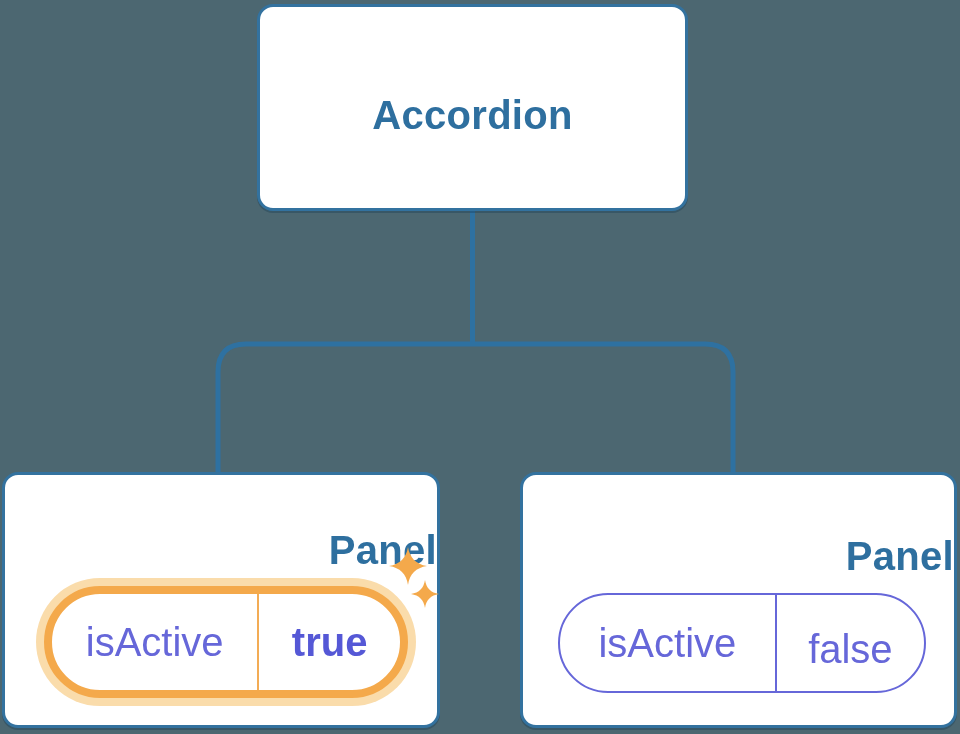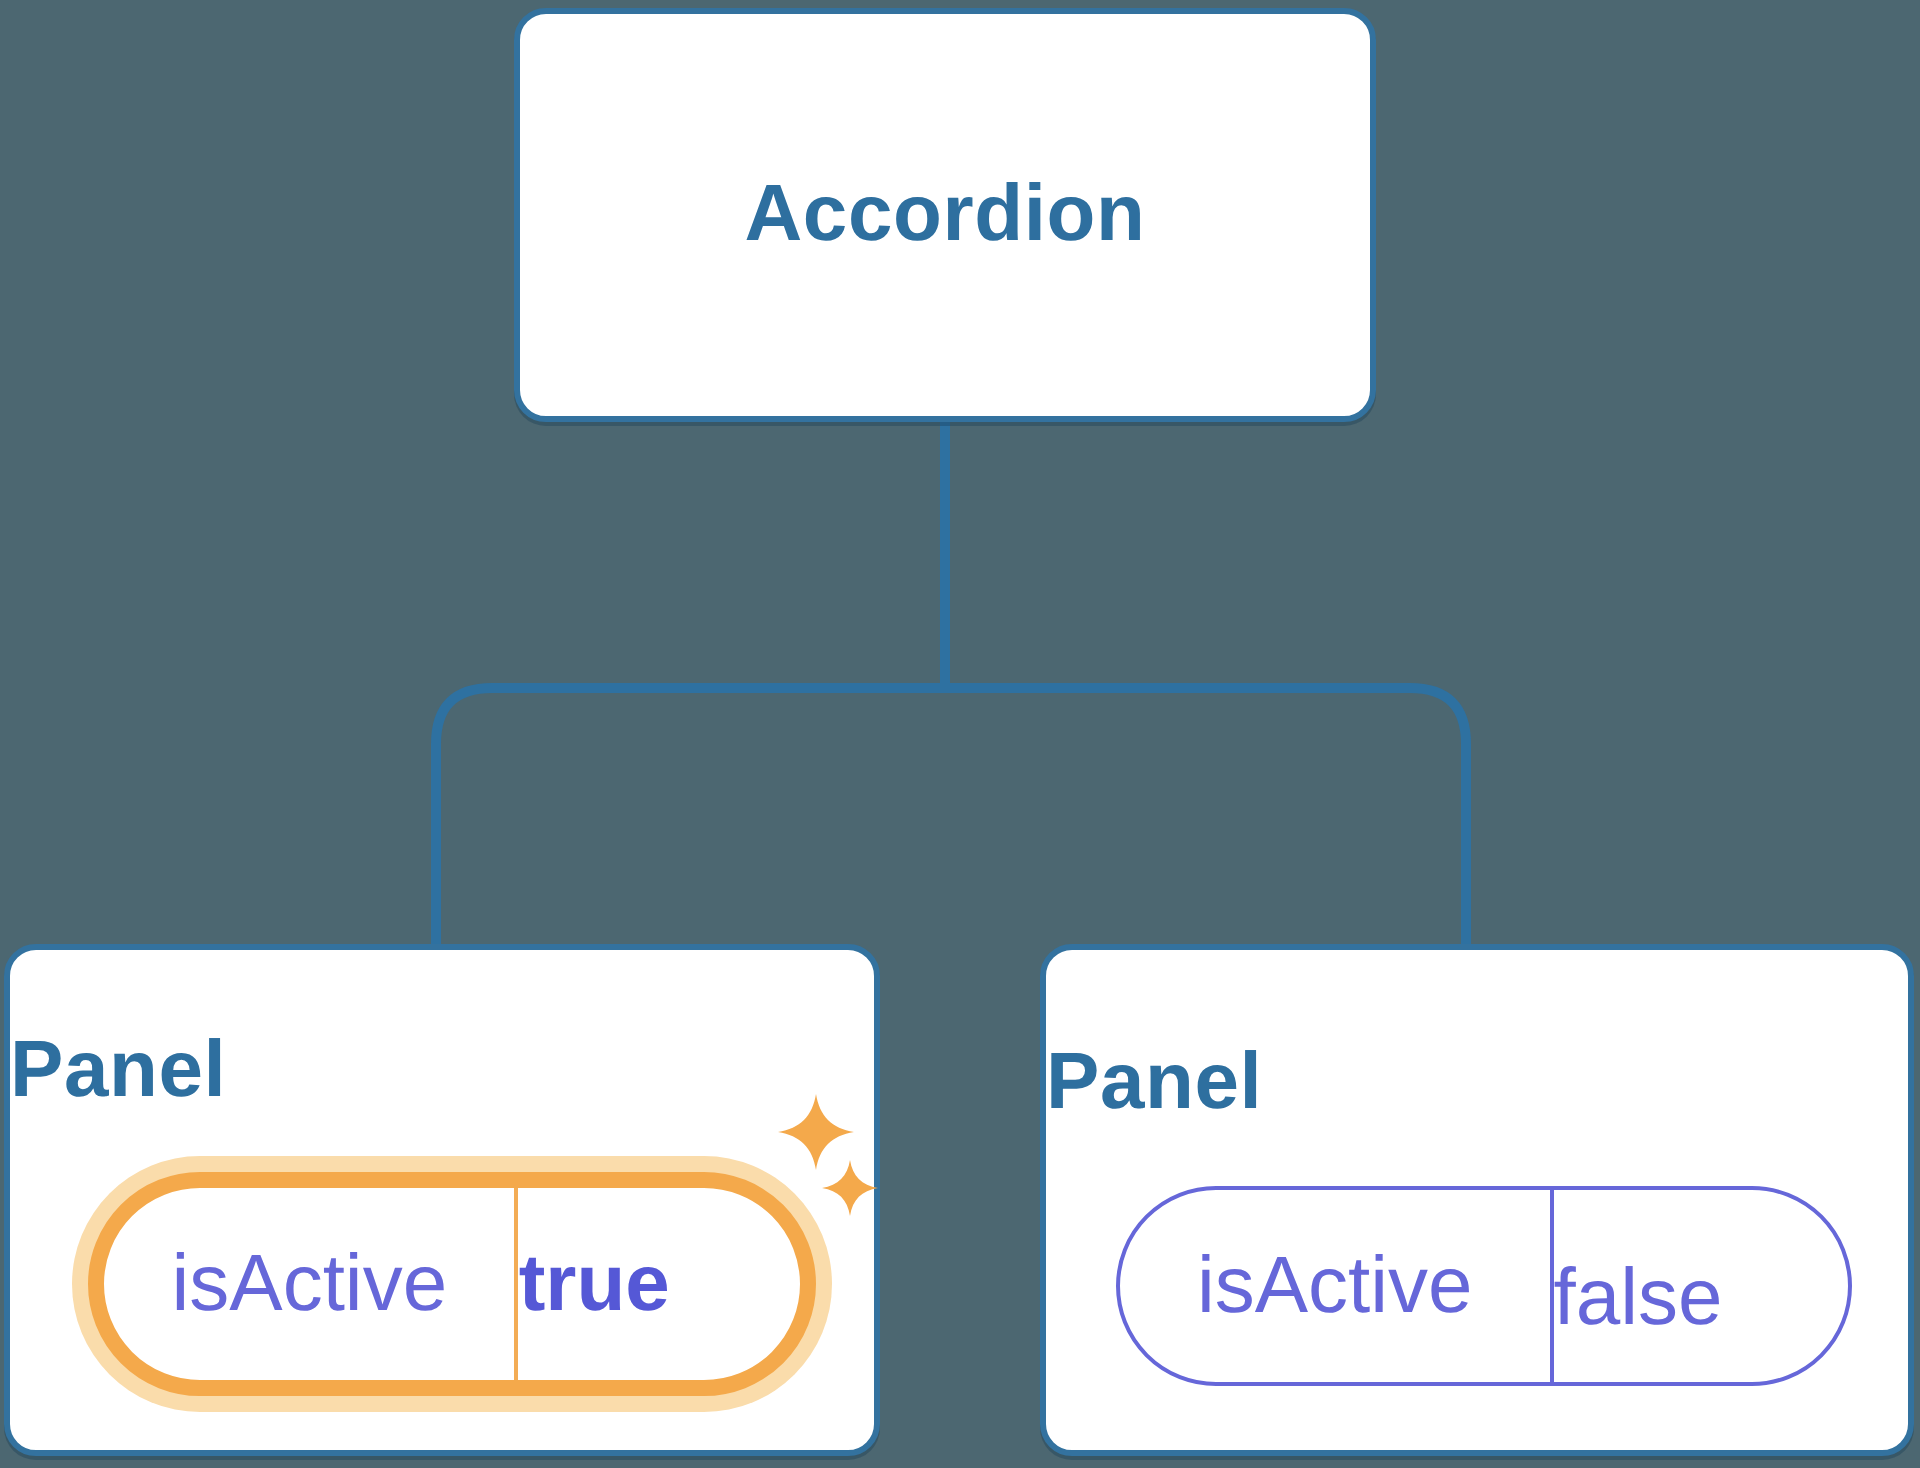--- a/index.html
+++ b/index.html
@@ -29,28 +29,29 @@
     width: 431px; height: 207px;
     display: flex;
     align-items: center;
     justify-content: center;
   }
   .node-title {
     color: #2E6F9F;
     font-size: 40px;
     font-weight: 600;
     letter-spacing: 0.3px;
+    margin-top: 15px;
   }
   #panel-left  { left: 2px;   top: 472px; width: 438px; height: 256px; }
   #panel-right { left: 520px; top: 472px; width: 437px; height: 256px; }
   .panel-title {
     position: absolute;
-    left: 0; right: 16px;
+    left: 0; right: 0;
     top: 38px;
-    text-align: left;
+    text-align: right;
   }
   #panel-right .panel-title { top: 44px; }
 
   
   .pill-active {
     position: absolute;
     left: 39px; top: 111px;
     width: 364px; height: 112px;
     background: #ffffff;
     border: 8px solid #F4A94B;
@@ -81,20 +82,21 @@
   .pill-cell-key {
     width: 59%;
     display: flex;
     align-items: center;
     justify-content: center;
   }
   .pill-cell-value {
     flex: 1;
     display: flex;
     align-items: center;
+    justify-content: center;
   }
   .state-key {
     color: #6667D9;
     font-size: 40px;
     font-weight: 400;
     text-align: center;
   }
   .state-value { font-size: 40px; }
   .state-value.active   { color: #5558D6; font-weight: 700; }
   .state-value.inactive { color: #6667D9; font-weight: 400; margin-top: 12px; }

